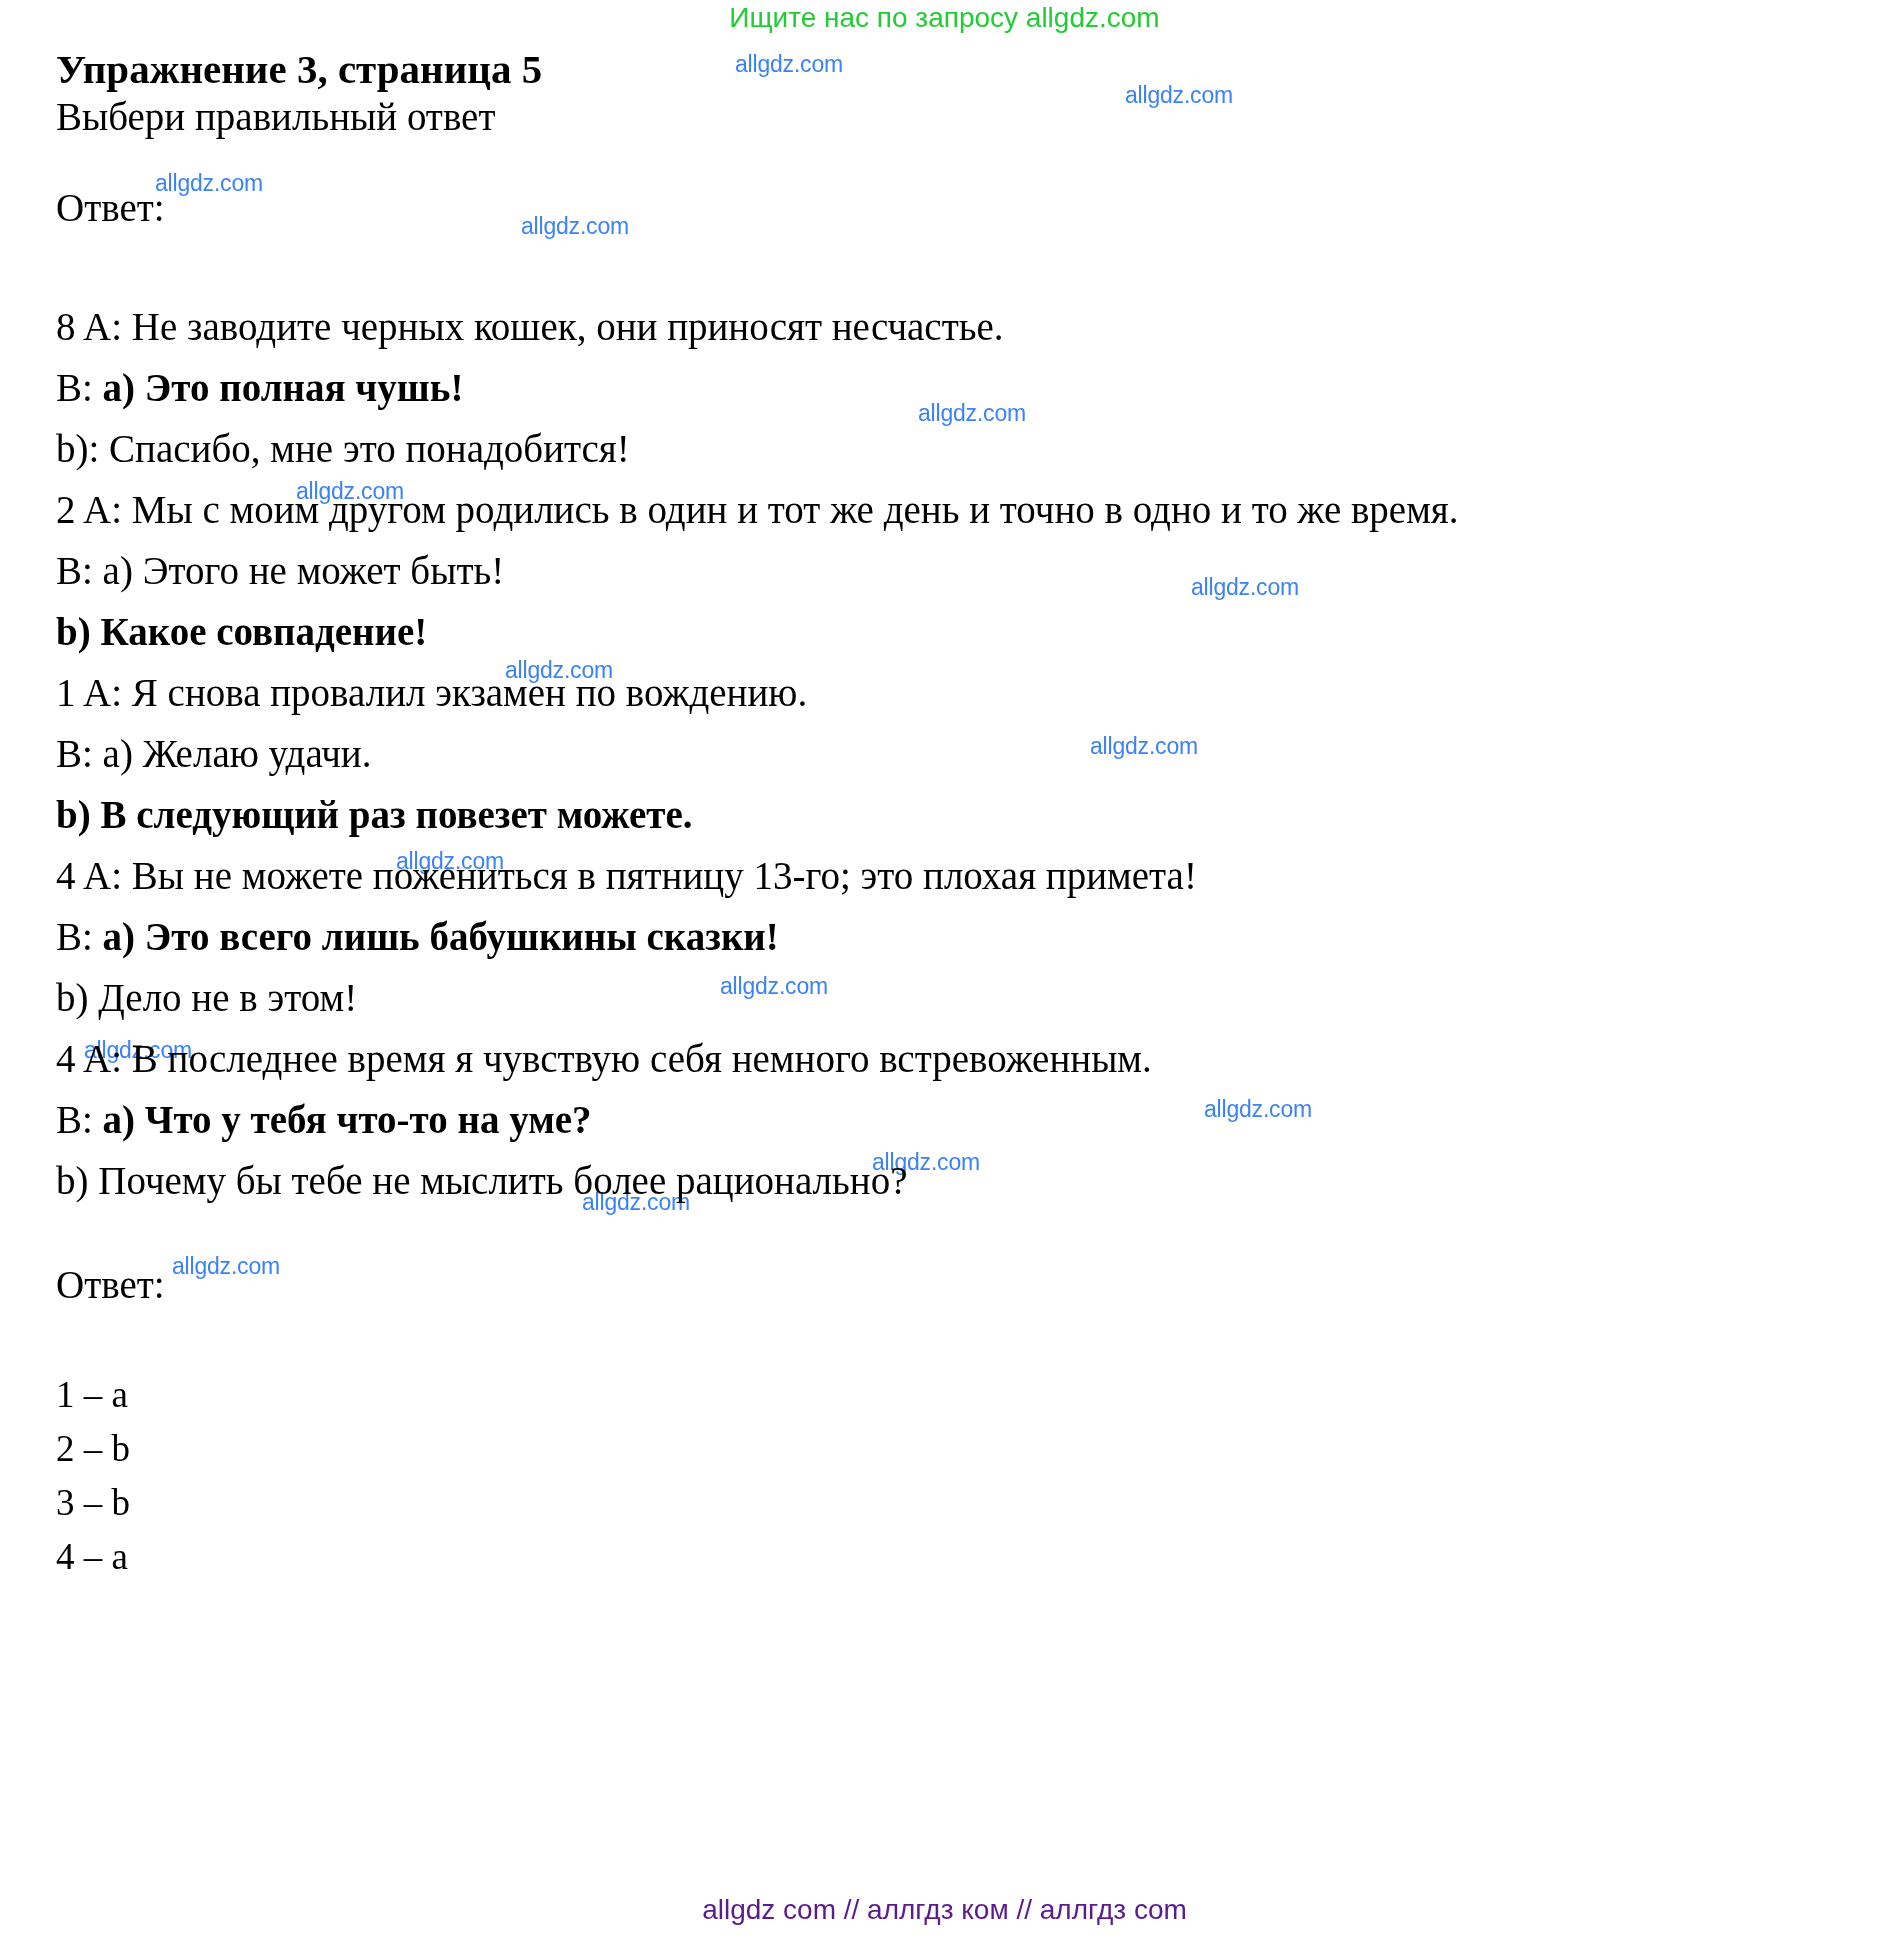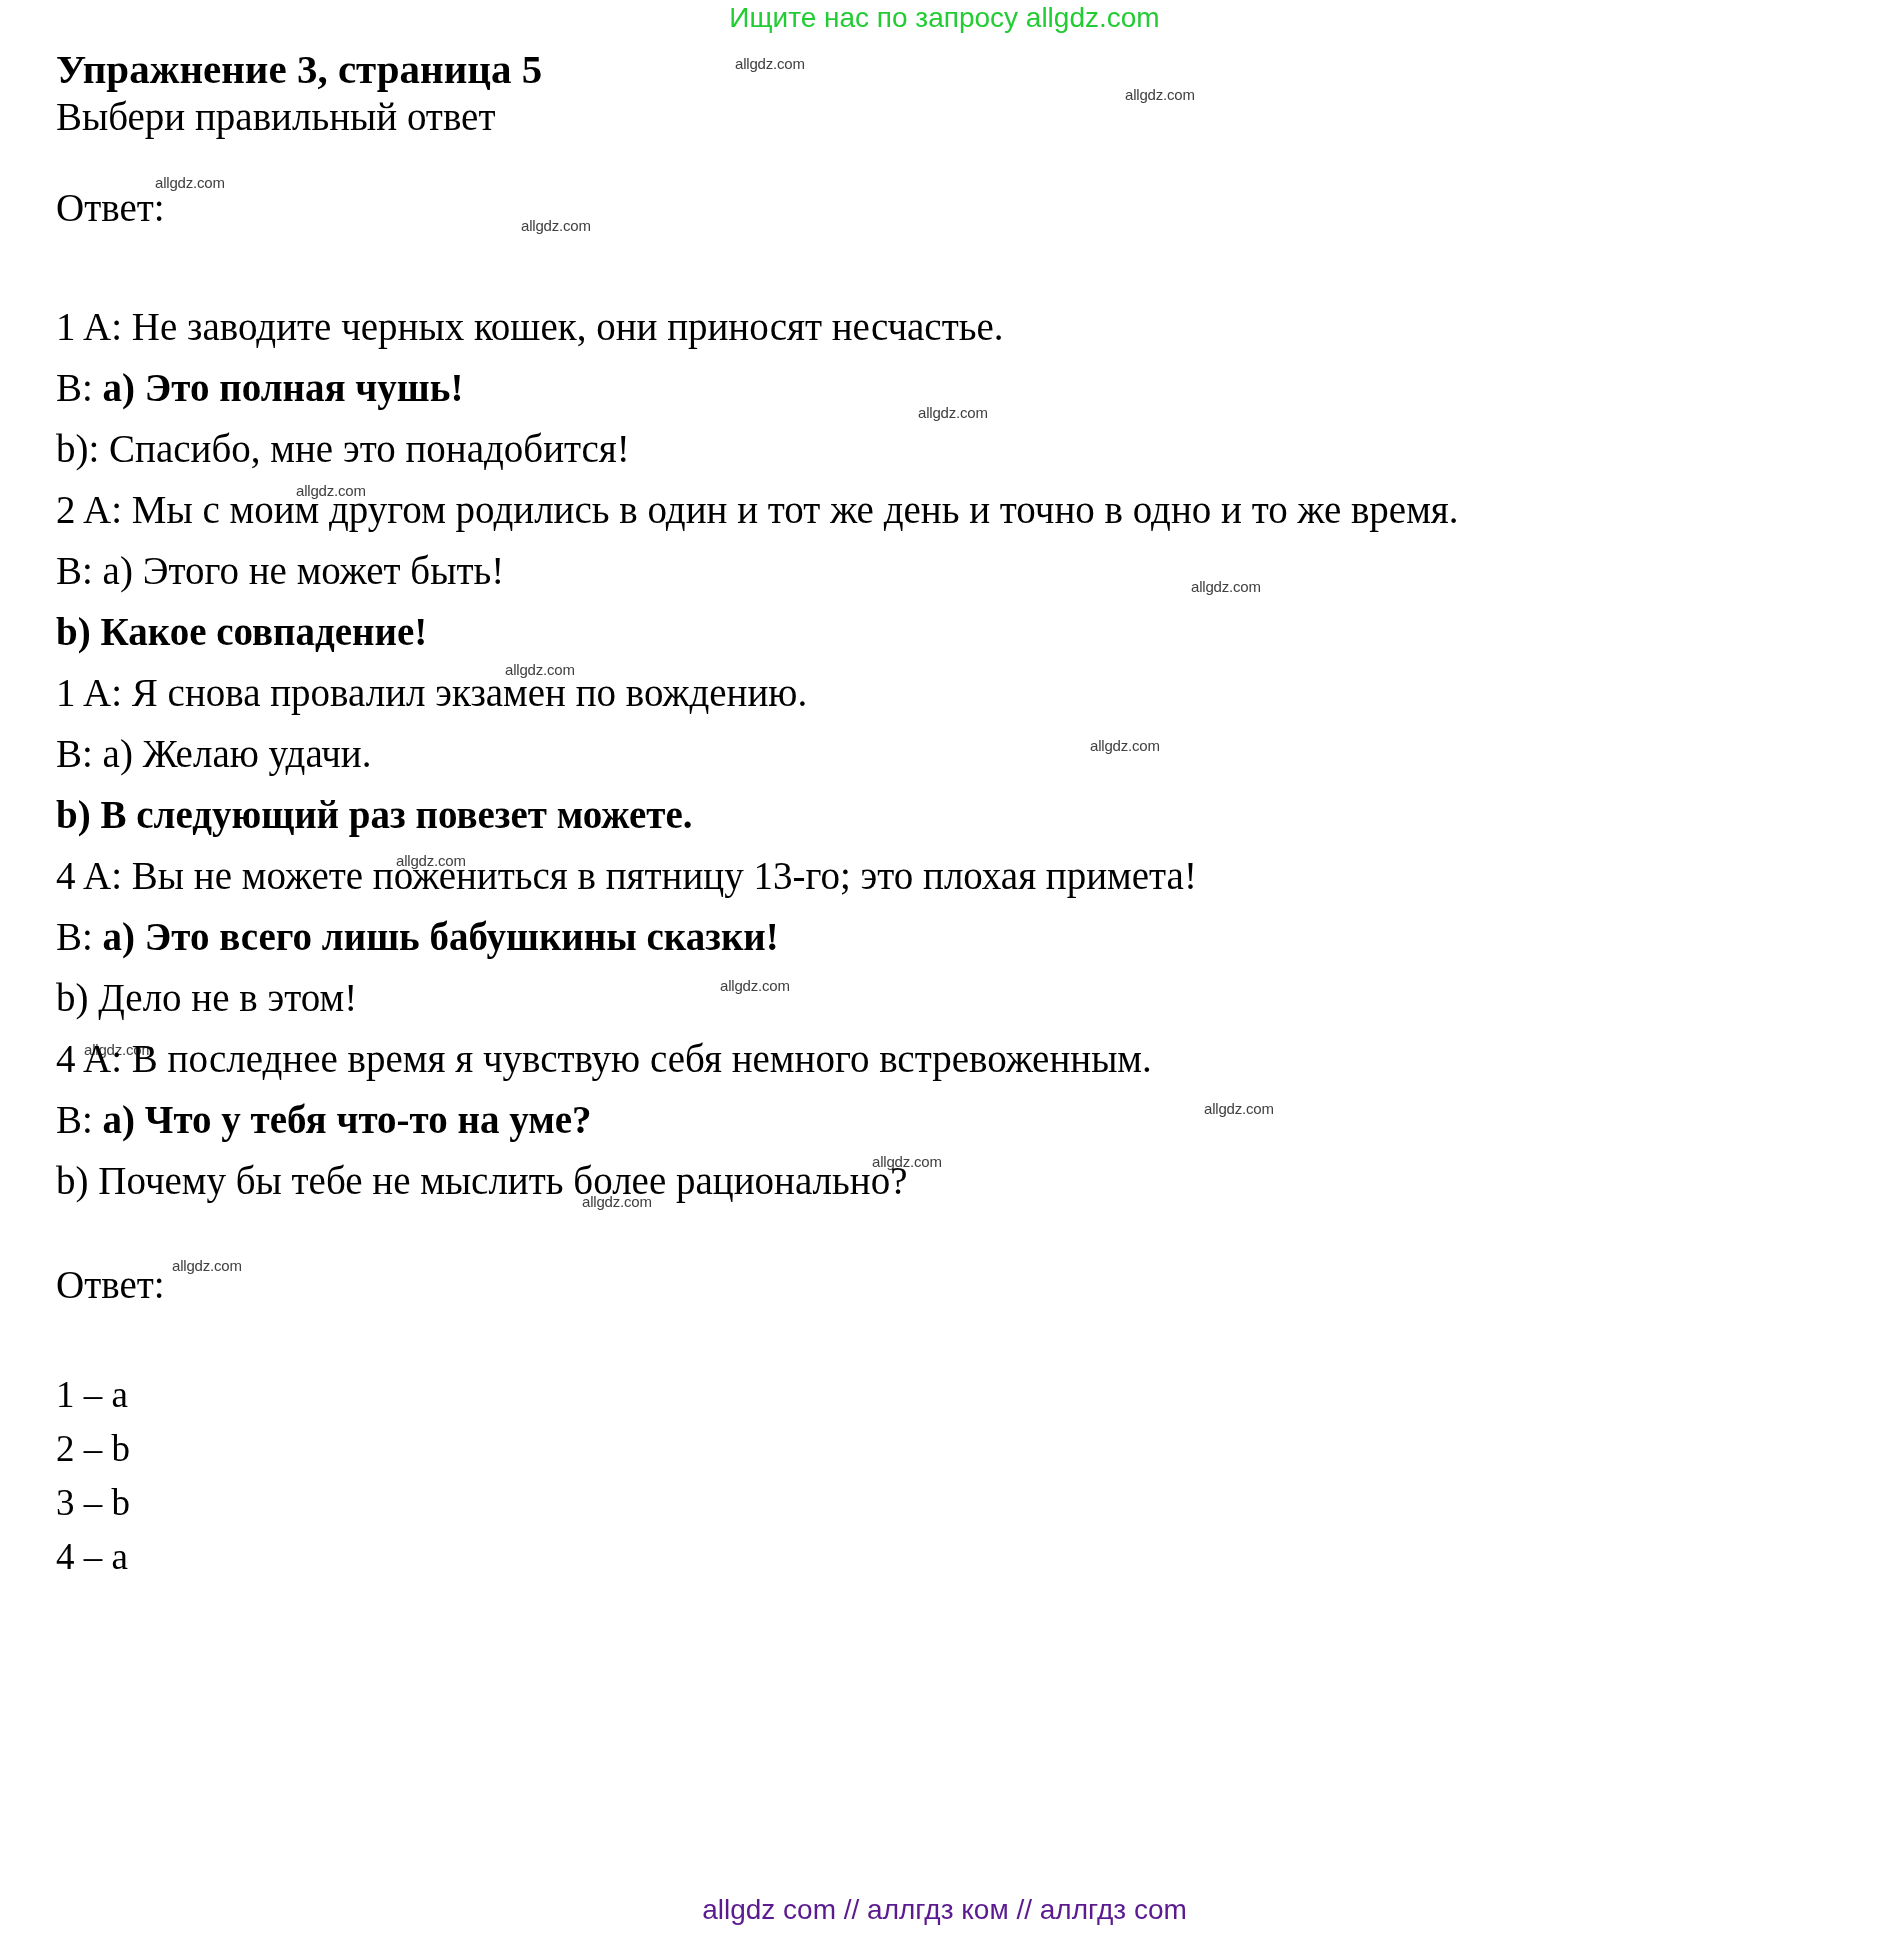--- a/index.html
+++ b/index.html
@@ -29,23 +29,23 @@
     font-size: 28px;
     line-height: 32px;
     color: #22cc33;
     white-space: nowrap;
   }
 
   
   .wm {
     position: absolute;
     font-family: "Liberation Sans", "DejaVu Sans", sans-serif;
-    font-size: 15px;
+    font-size: 23px;
     line-height: 26px;
-    color: #404040;
+    color: #3b82f6;
     white-space: nowrap;
     letter-spacing: -0.2px;
   }
 
   
   .content {
     position: absolute;
     left: 56px;
     top: 45px;
     width: 1734px;
@@ -144,21 +144,21 @@
     <h1 class="ex-title">Упражнение 3, страница 5</h1>
     <p class="subtitle">Выбери правильный ответ</p>
 
     <div class="spacer-1"></div>
 
     <p class="answer-label">Ответ:</p>
 
     <div class="spacer-2"></div>
 
     <div class="dlg" id="dialogue-list">
-        <p class="dlg-line"><span>1 A: Не заводите черных кошек, они приносят несчастье.</span></p>
+        <p class="dlg-line"><span>8 A: Не заводите черных кошек, они приносят несчастье.</span></p>
         <p class="dlg-line"><span>B: </span><b>a) Это полная чушь!</b></p>
         <p class="dlg-line"><span>b): Спасибо, мне это понадобится!</span></p>
         <p class="dlg-line"><span>2 A: Мы с моим другом родились в один и тот же день и точно в одно и то же время.</span></p>
         <p class="dlg-line"><span>B: a) Этого не может быть!</span></p>
         <p class="dlg-line"><b>b) Какое совпадение!</b></p>
         <p class="dlg-line"><span>1 A: Я снова провалил экзамен по вождению.</span></p>
         <p class="dlg-line"><span>B: a) Желаю удачи.</span></p>
         <p class="dlg-line"><b>b) В следующий раз повезет можете.</b></p>
         <p class="dlg-line"><span>4 A: Вы не можете пожениться в пятницу 13-го; это плохая примета!</span></p>
         <p class="dlg-line"><span>B: </span><b>a) Это всего лишь бабушкины сказки!</b></p>

